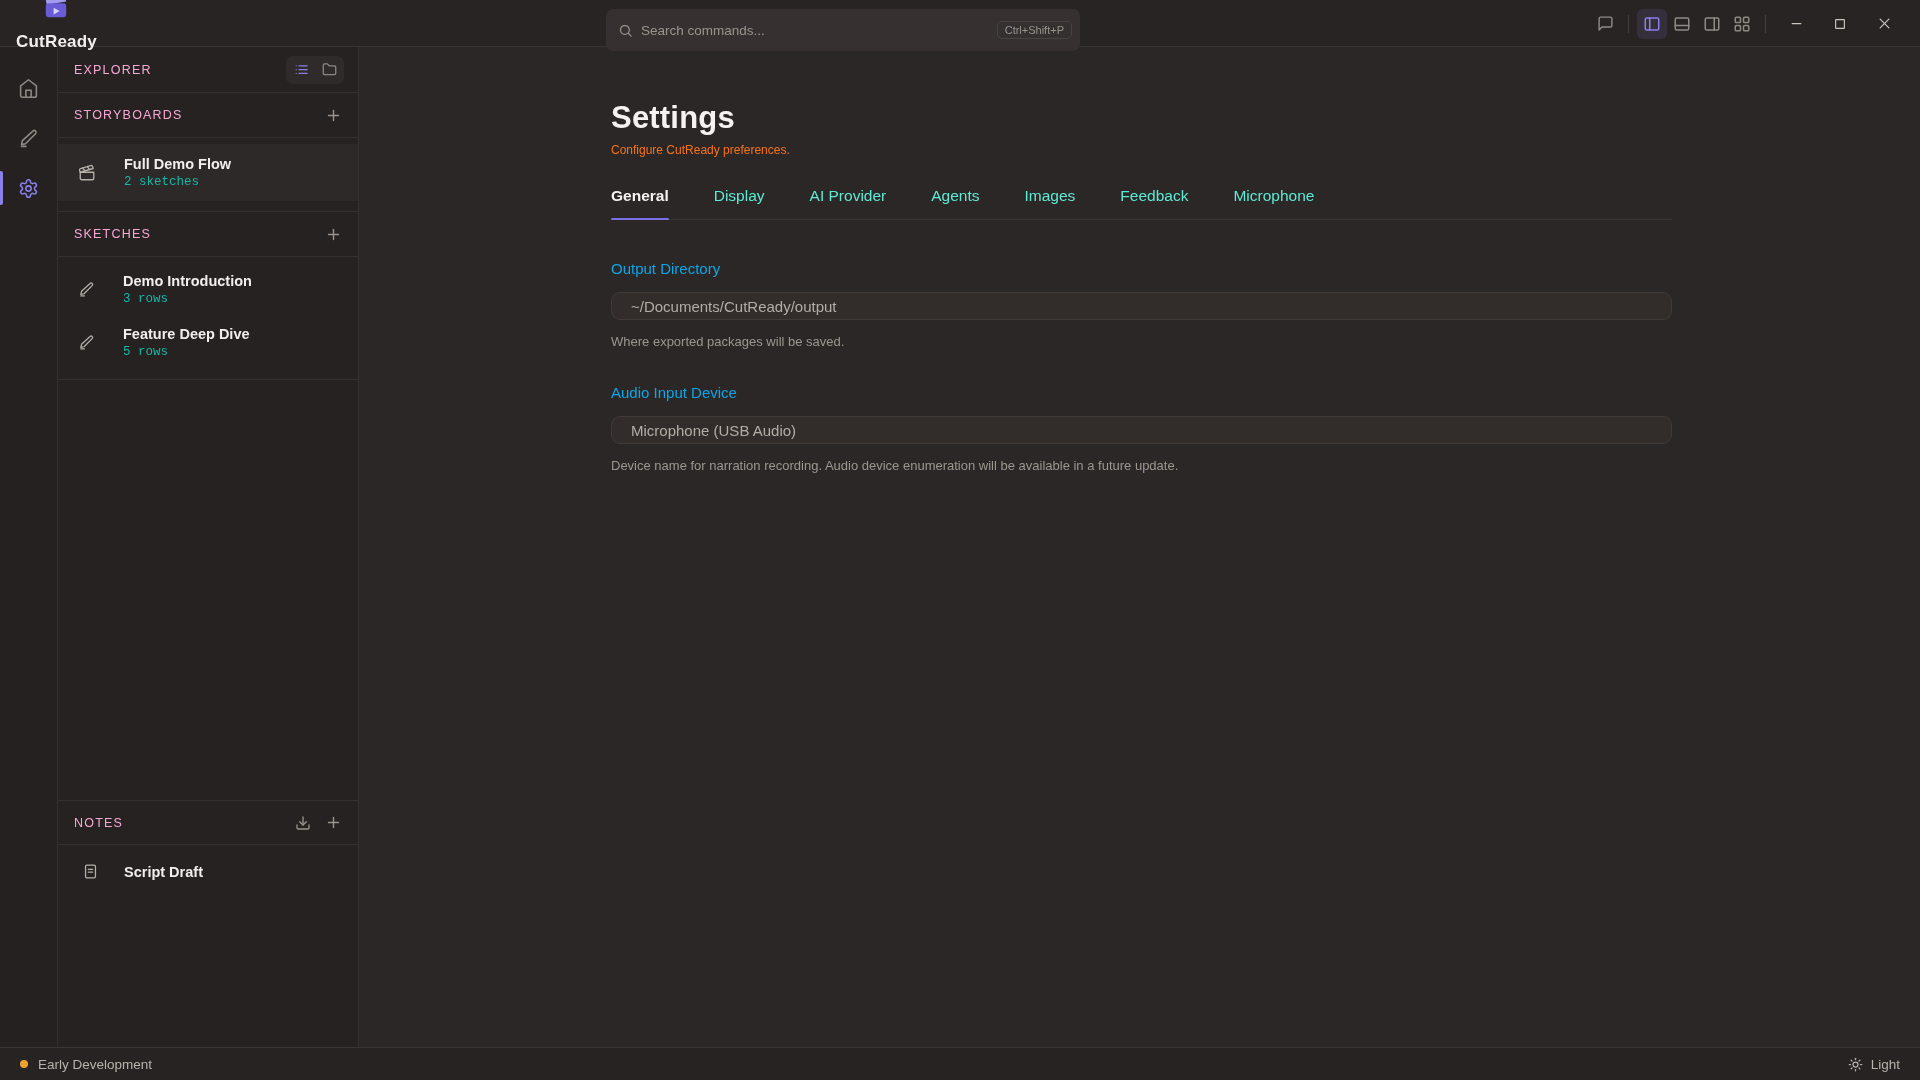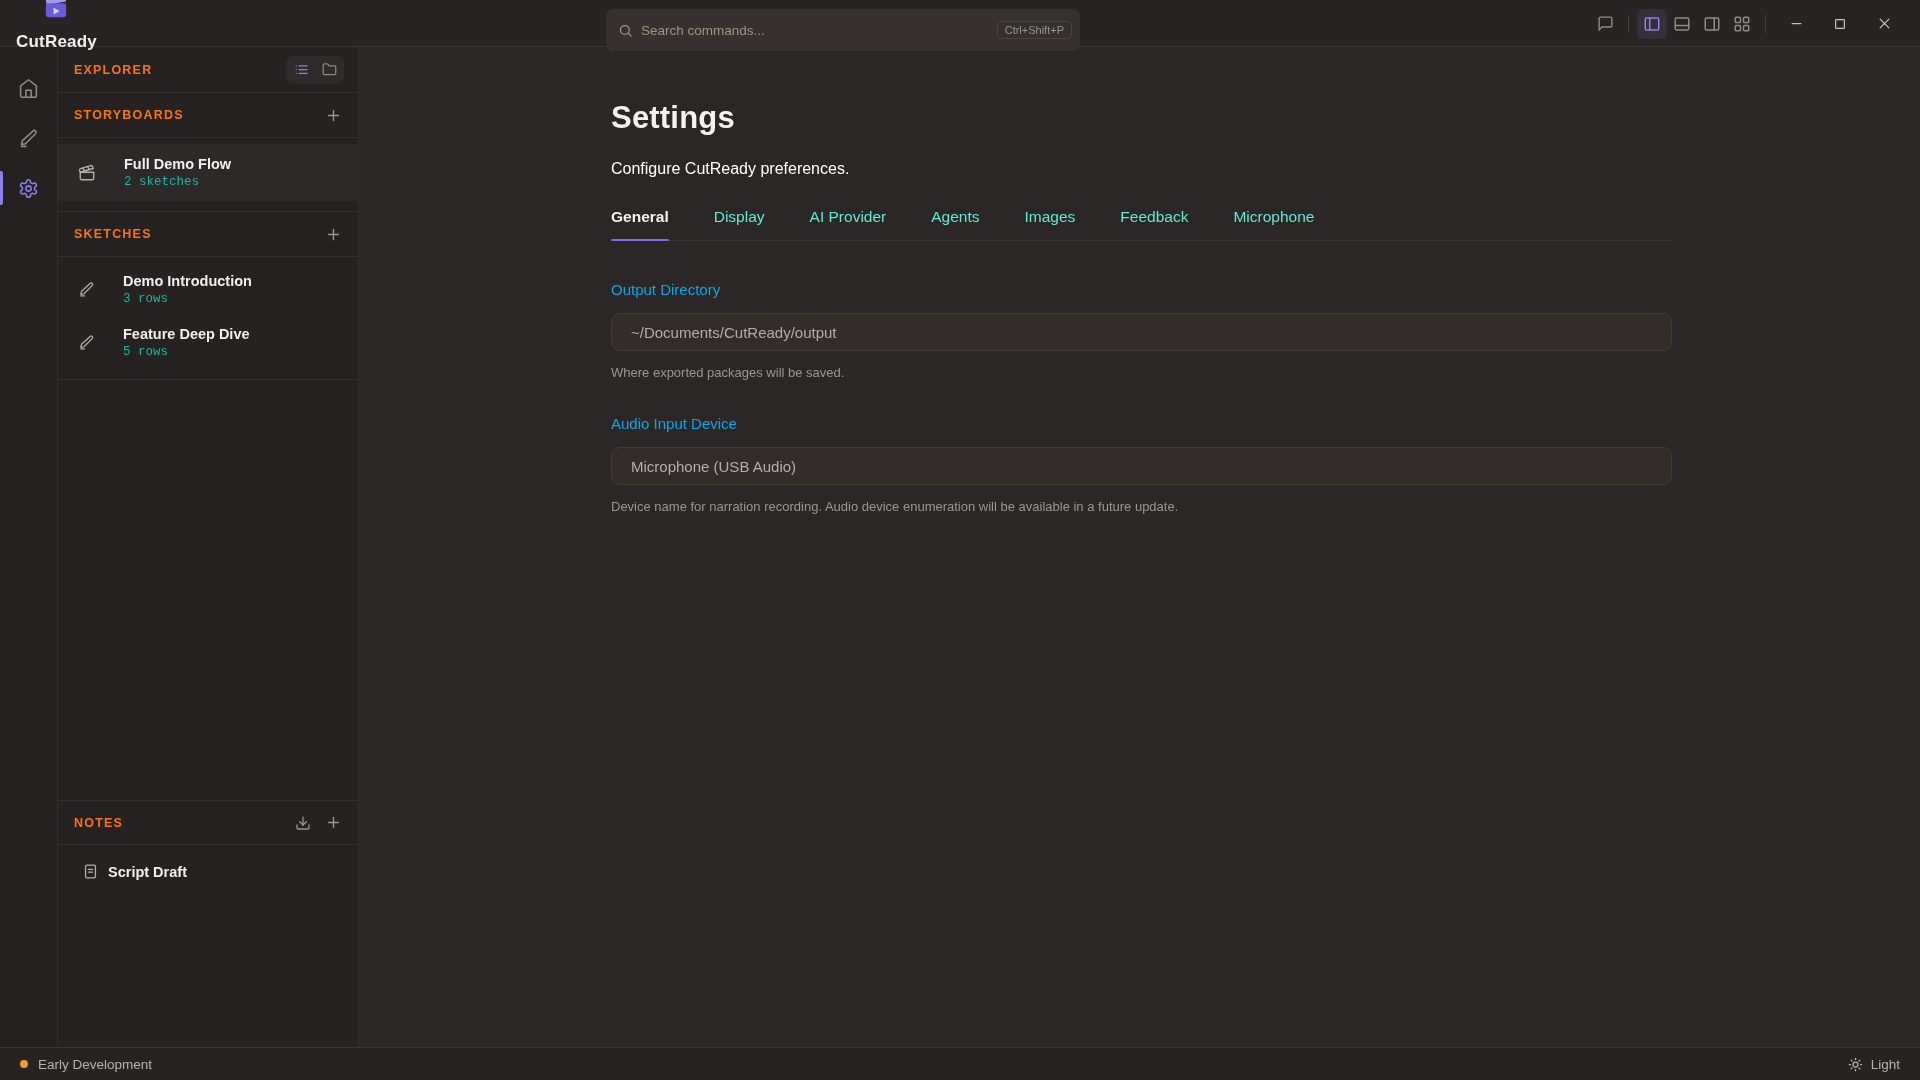--- a/index.html
+++ b/index.html
@@ -65,65 +65,65 @@
 
   
   .sidebar {
     width:301px; flex:0 0 301px; background:#262221; border-right:1px solid #353030;
     display:flex; flex-direction:column; min-height:0;
   }
   .sb-header {
     height:46px; flex:0 0 46px; display:flex; align-items:center; justify-content:space-between;
     padding:0 14px 0 16px; border-bottom:1px solid #353030;
   }
-  .sb-label { font-size:12.5px; font-weight:bold; letter-spacing:1.2px; color:#f97316; }
+  .sb-label { font-size:12.5px; font-weight:normal; letter-spacing:1.2px; color:#f9a8d4; }
   .view-toggle { display:flex; background:#2f2b2a; border-radius:7px; padding:2px; gap:2px; }
   .vt-btn { width:26px; height:24px; display:flex; align-items:center; justify-content:center; border-radius:5px; color:#8f8983; }
   .vt-btn.active { color:#8b80e8; }
   .sb-section-header {
     height:45px; flex:0 0 45px; display:flex; align-items:center; justify-content:space-between;
     padding:0 16px; border-bottom:1px solid #353030;
   }
   .sb-actions { display:flex; align-items:center; gap:14px; color:#9a948d; }
   .sb-item {
     display:flex; align-items:center; gap:28px; padding:12px 16px 12px 20px;
   }
   .sb-item.selected { background:#2d2928; }
   .sb-item .si-icon { color:#b5afa8; flex:0 0 auto; }
   .si-text { display:flex; flex-direction:column; gap:3px; }
   .si-title { font-size:14.5px; font-weight:bold; color:#f1efec; }
   .si-sub { font-size:12.5px; color:#14b8a6;font-family:Liberation Mono, monospace; }
   .sb-group-items { padding:6px 0 10px; border-bottom:1px solid #353030; }
   .sketches .sb-item { padding-top:10px; padding-bottom:10px; }
-  .note-item { display:flex; align-items:center; gap:9px; padding:10px 16px 10px 24px; }
+  .note-item { display:flex; align-items:center; gap:25px; padding:10px 16px 10px 24px; }
   .note-item .si-icon { color:#b5afa8; }
   .sb-spacer { flex:1 1 auto; }
   .sb-bottom-pad { flex:0 0 157px; }
   .notes-header { border-top:1px solid #353030; }
 
   
   .main { flex:1; background:#2b2726; overflow:hidden; }
   .content { margin-left:252px; width:1061px; padding-top:53px; }
   .page-title { font-size:31px; font-weight:800; color:#f5f3f0; letter-spacing:.2px; }
-  .page-subtitle { margin-top:24px; font-size:16px; color:#ffffff; }
+  .page-subtitle { margin-top:7px; font-size:12px; color:#f97316; }
   .tabs { margin-top:30px; display:flex; border-bottom:1px solid #3a3532; }
   .tab {
     font-size:15.5px; color:#5eead4; padding:0 0 14px; margin-right:45px;
     position:relative; cursor:default;
   }
   .tab.active { color:#f5f3f0; font-weight:bold; }
   .tab.active::after {
     content:""; position:absolute; left:0; right:0; bottom:-1px; height:2px;
     background:#7a6fe6; border-radius:2px;
   }
   .field-group { margin-top:40px; }
   .field-group + .field-group { margin-top:35px; }
   .field-label { font-size:15px; font-weight:normal; color:#0ea5e9; }
   .field-input {
-    margin-top:15px; width:100%; height:38px; background:#322d2b;
+    margin-top:15px; width:100%; height:28px; background:#322d2b;
     border:1px solid #403b38; border-radius:9px; padding:0 19px;
     font-family:inherit; font-size:15px; color:#b3ada6; outline:none;
   }
   .field-help { margin-top:14px; font-size:13px; color:#9c968f; }
 
   
   .statusbar {
     height:33px; flex:0 0 33px; background:#272323; border-top:1px solid #3a3532;
     display:flex; align-items:center; justify-content:space-between; padding:0 20px 0 20px;
   }

